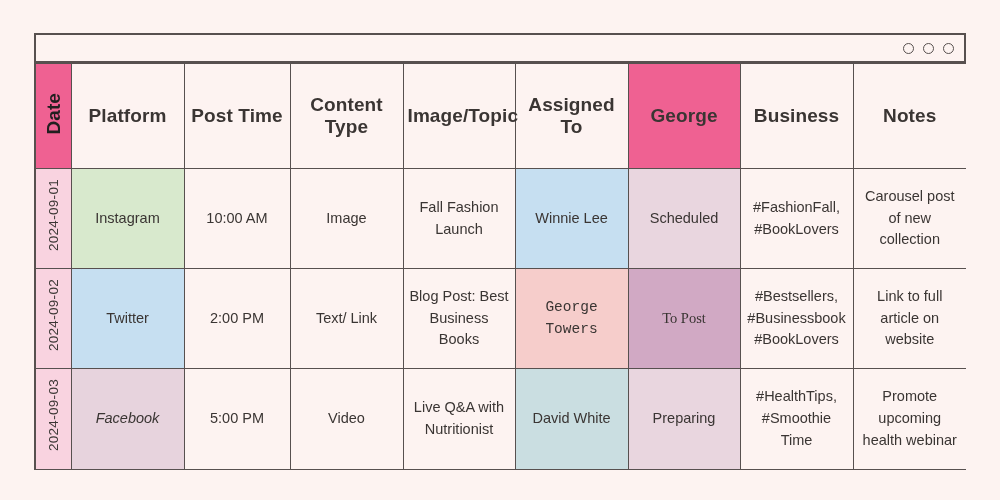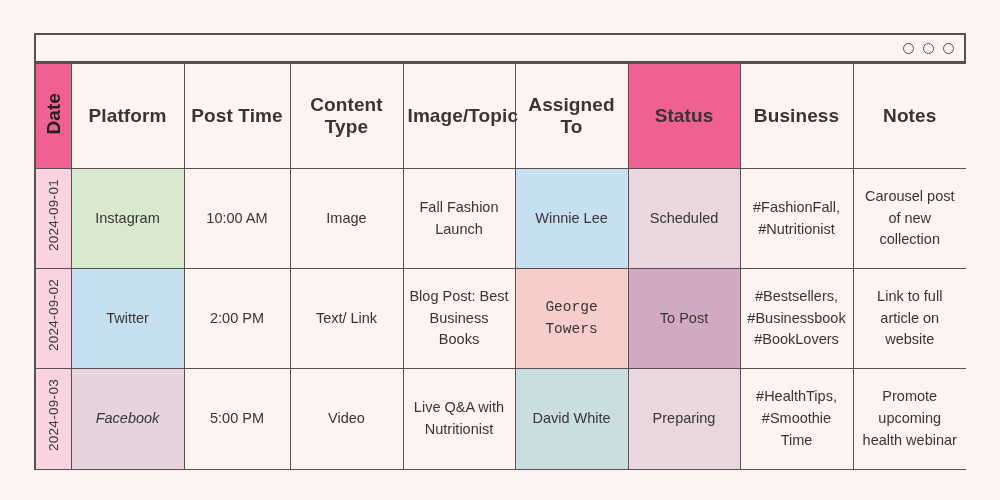--- a/index.html
+++ b/index.html
@@ -132,21 +132,21 @@
     background: #ef6192 !important;
   }
 
   
   .bg-green   { background: #d8e9cd !important; }
   .bg-blue    { background: #c6dff1 !important; }
   .bg-lilac   { background: #e7d3dd !important; font-style: italic; }
   .bg-salmon  { background: #f6cdcb !important; font-family: Liberation Mono, monospace; }
   .bg-teal    { background: #cadee1 !important; margin-top: 42px; }
   .bg-pinklt  { background: #e9d6df !important; }
-  .bg-mauve   { background: #d1a9c4 !important; }
+  .bg-mauve   { background: #d1a9c4 !important; font-family: Liberation Serif, serif; }
 </style>
 </head>
 <body>
 
 <div id="app-window">
 
   <div id="title-bar">
     <div class="win-dots">
       <span class="win-dot"></span>
       <span class="win-dot"></span>
@@ -169,37 +169,37 @@
     <thead>
       <tr>
         <th class="date-head">
           <span class="rotated-inner">Date</span>
         </th>
         <th>Platform</th>
         <th>Post Time</th>
         <th>Content Type</th>
         <th>Image/Topic</th>
         <th>Assigned To</th>
-        <th class="status-head">Status</th>
+        <th class="status-head">George</th>
         <th>Business</th>
         <th>Notes</th>
       </tr>
     </thead>
     <tbody>
       <tr>
         <td class="date-cell">
           <span class="rotated-inner">2024-09-01</span>
         </td>
         <td class="bg-green">Instagram</td>
         <td>10:00 AM</td>
         <td>Image</td>
         <td>Fall Fashion Launch</td>
         <td class="bg-blue">Winnie Lee</td>
         <td class="bg-pinklt">Scheduled</td>
-        <td>#FashionFall, #Nutritionist</td>
+        <td>#FashionFall, #BookLovers</td>
         <td>Carousel post of new collection</td>
       </tr>
       <tr>
         <td class="date-cell">
           <span class="rotated-inner">2024-09-02</span>
         </td>
         <td class="bg-blue">Twitter</td>
         <td>2:00 PM</td>
         <td>Text/ Link</td>
         <td>Blog Post: Best Business Books</td>

